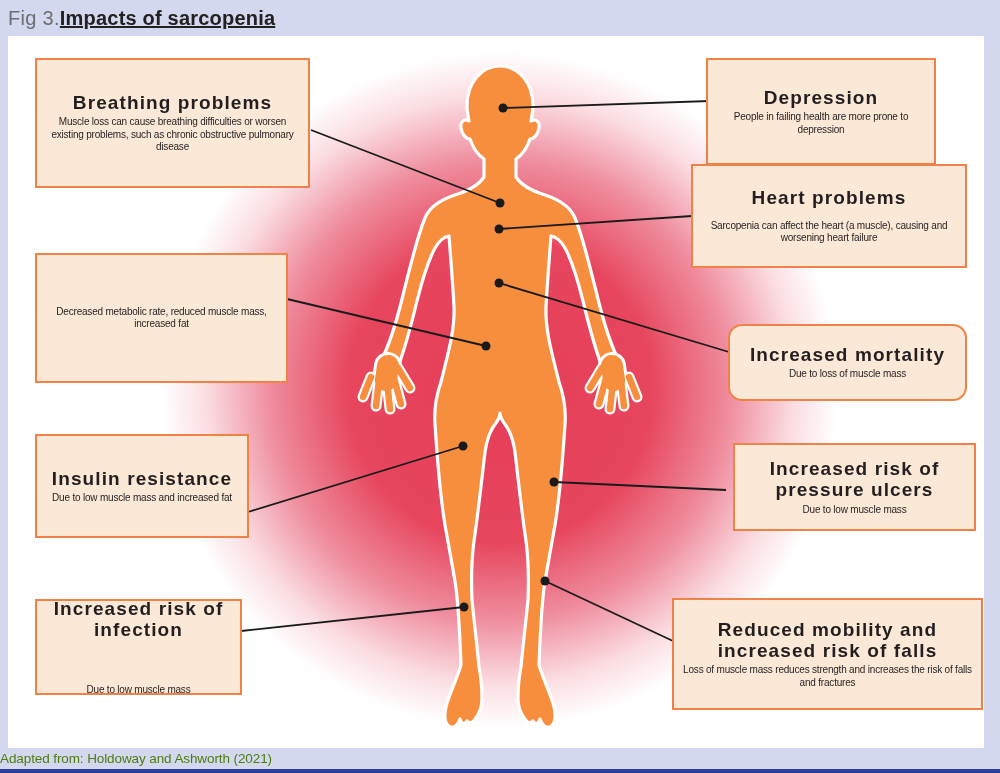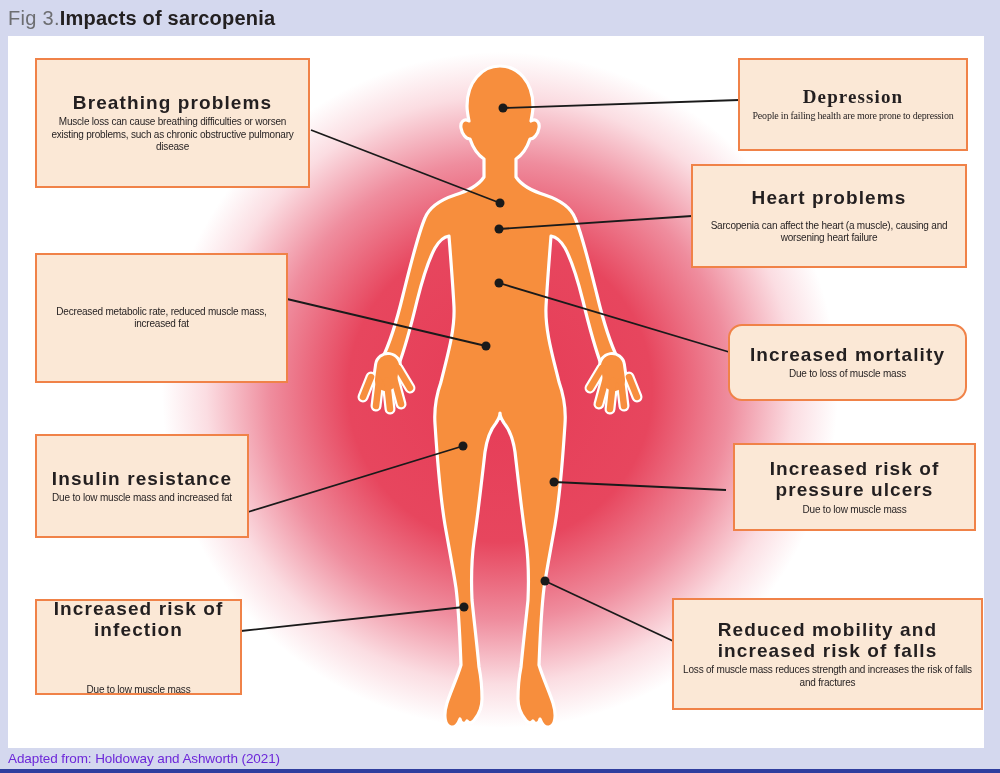--- a/index.html
+++ b/index.html
@@ -12,21 +12,21 @@
     background: #d4d8ee;
     overflow: hidden;
   }
 
   .title-bar {
     position: absolute; left: 8px; top: 0; height: 36px; right: 0;
     display: flex; align-items: center;
     font-size: 20px;
   }
   .title-bar .fig-label { color: #6d6e71; font-weight: 400; letter-spacing: 0.3px; }
-  .title-bar .fig-title { color: #232021; font-weight: 700; letter-spacing: 0.2px; }
+  .title-bar .fig-title { color: #232021; font-weight: 700; letter-spacing: 0.2px; text-decoration: underline; }
 
   .panel {
     position: absolute;
     left: 8px; top: 36px; width: 976px; height: 712px;
     background: #ffffff;
   }
 
   .diagram-svg { position: absolute; left: 0; top: 0; width: 1000px; height: 773px; }
 
   .callout {
@@ -45,32 +45,31 @@
   .callout p {
     font-size: 10px; line-height: 1.25; letter-spacing: -0.2px; font-weight: 400;
   }
 
   
   .co-breathing  { left: 35px;  top: 58px;  width: 275px; height: 130px; }
   .co-obesity    { left: 35px;  top: 253px; width: 253px; height: 130px; }
   .co-obesity h3 { max-width: 205px; }
   .co-insulin    { left: 35px;  top: 434px; width: 214px; height: 104px; }
   .co-infection  { left: 35px;  top: 599px; width: 207px; height: 96px; gap: 40px;  }
-  .co-depression { left: 738px; top: 58px;  width: 230px; height: 93px; font-family: Liberation Serif, serif;  }
+  .co-depression { left: 706px; top: 58px;  width: 230px; height: 107px;  }
   .co-heart      { left: 691px; top: 164px; width: 276px; height: 104px; gap: 8px; }
   .co-mortality  { left: 728px; top: 324px; width: 239px; height: 77px; border-radius: 14px;  }
   .co-pressure   { left: 733px; top: 443px; width: 243px; height: 88px;  }
   .co-mobility   { left: 672px; top: 598px; width: 311px; height: 112px; }
 
   .footer-bar {
     position: absolute; left: 0; right: 0; top: 748px; height: 21px;
     background: #d4d8ee;
     display: flex; align-items: center;
-    padding-left: 8px;
-    font-size: 13.5px; color: #6d28d9; letter-spacing: -0.1px;
+    font-size: 13.5px; color: #4d7c0f; letter-spacing: -0.1px;
   }
   .bottom-strip {
     position: absolute; left: 0; right: 0; bottom: 0; height: 4px;
     background: #2f3e9e;
   }
 </style>
 </head>
 <body>
 
 <div class="page">

